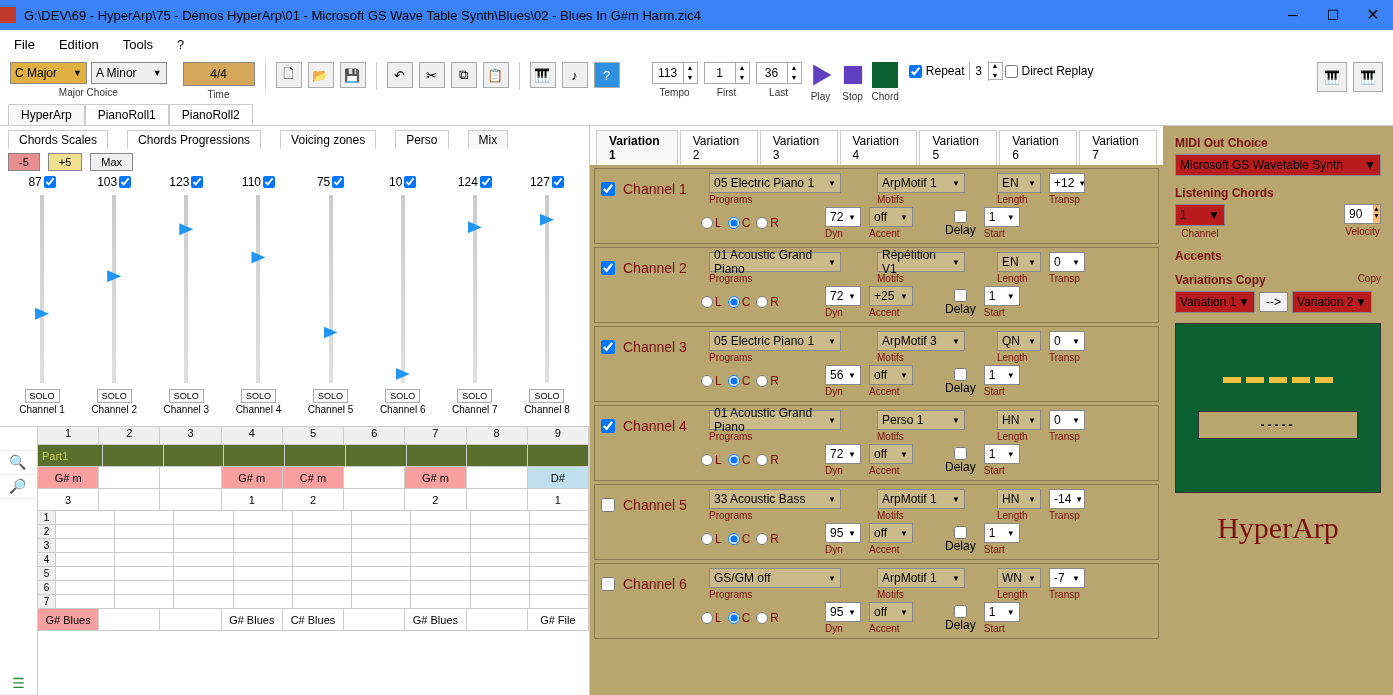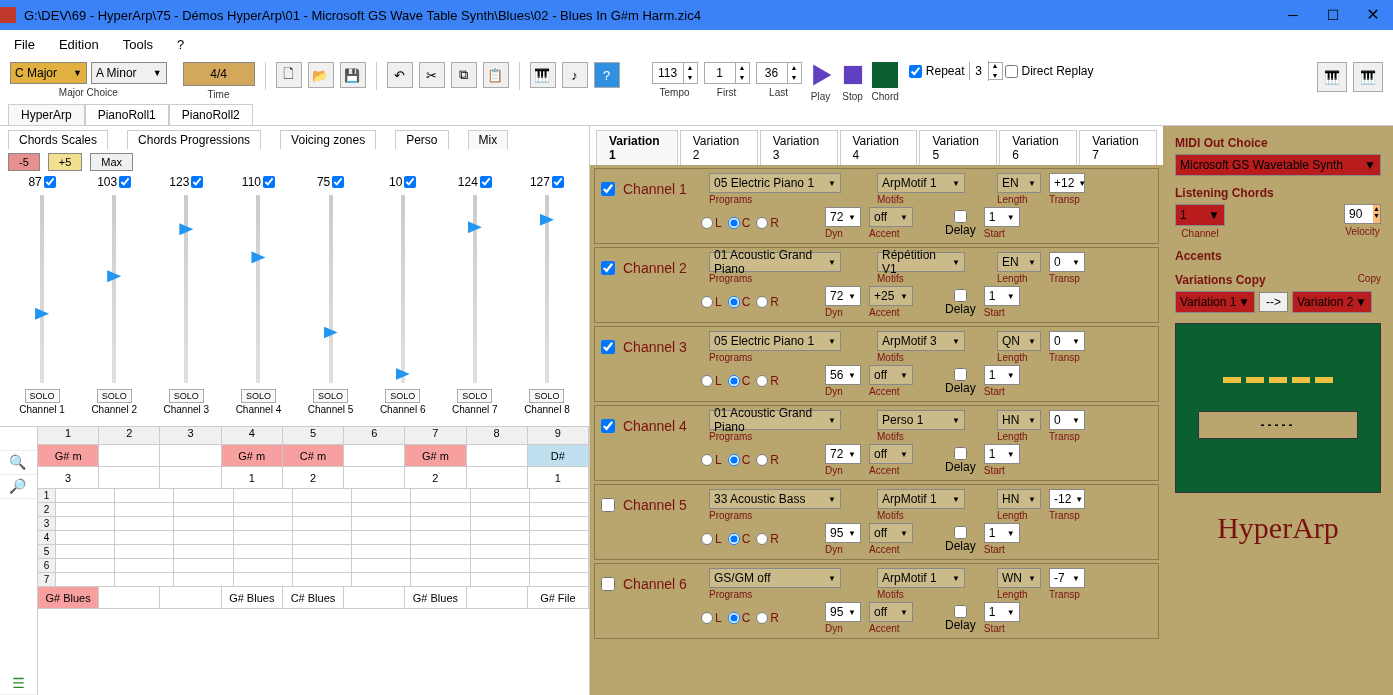--- a/index.html
+++ b/index.html
@@ -368,20 +368,31 @@
             <div class="hcell">1</div>
             <div class="hcell">2</div>
             <div class="hcell">3</div>
             <div class="hcell">4</div>
             <div class="hcell">5</div>
             <div class="hcell">6</div>
             <div class="hcell">7</div>
             <div class="hcell">8</div>
             <div class="hcell">9</div>
           </div>
+        <div class="grid-row part">
+            <div class="cell" style="text-align:left;padding-left:4px">Part1</div>
+            <div class="cell"></div>
+            <div class="cell"></div>
+            <div class="cell"></div>
+            <div class="cell"></div>
+            <div class="cell"></div>
+            <div class="cell"></div>
+            <div class="cell"></div>
+            <div class="cell"></div>
+          </div>
         <div class="grid-row" id="chord-row">
             <div class="cell pink">G# m</div>
             <div class="cell"></div>
             <div class="cell"></div>
             <div class="cell pink">G# m</div>
             <div class="cell pink">C# m</div>
             <div class="cell"></div>
             <div class="cell pink">G# m</div>
             <div class="cell"></div>
             <div class="cell blue">D#</div>
@@ -811,21 +822,21 @@
       <div style="width:16px"></div>
       <div class="cb-col">
         <div class="cb-select sm">
                 <span>HN</span>
                 <span class="dd">▼</span>
               </div>
         <div class="cb-label">Length</div>
       </div>
       <div class="cb-col">
         <div class="cb-select num">
-                <span>-12</span>
+                <span>-14</span>
                 <span class="dd">▼</span>
               </div>
         <div class="cb-label">Transp</div>
       </div>
     </div>
     <div class="cb-row2">
       <div class="radio-grp">
         <label><input type="radio" style="">L</label>
         <label><input type="radio" checked="" style="">C</label>
         <label><input type="radio" style="">R</label>

